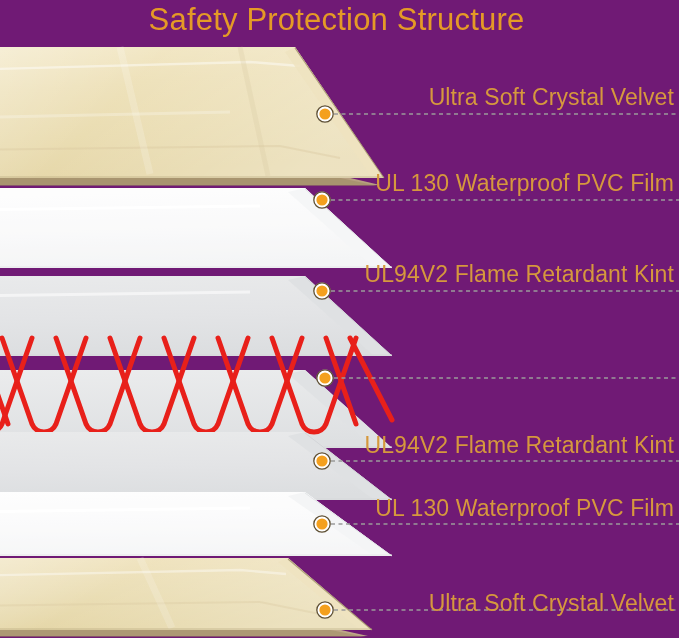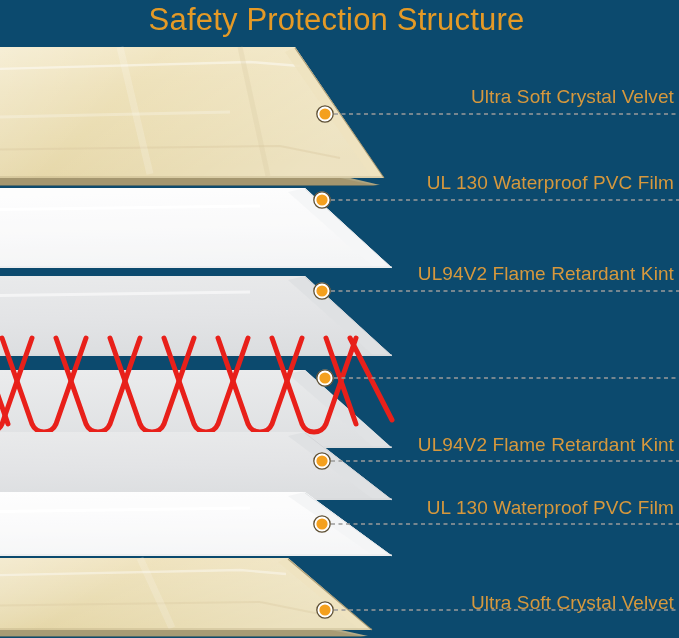--- a/index.html
+++ b/index.html
@@ -6,21 +6,21 @@
   * { margin:0; padding:0; box-sizing:border-box; }
   html, body {
     width:679px; height:638px;
     background:#ffffff;
     font-family:"Liberation Sans", sans-serif;
     overflow:hidden;
   }
   #stage {
     position:relative;
     width:679px; height:638px;
-    background:#0c4a6e;
+    background:#701a75;
   }
   #diagram {
     position:absolute;
     left:0; top:0;
     width:679px; height:638px;
   }
   
   .title {
     position:absolute;
     left:0; top:0;
@@ -31,21 +31,21 @@
     font-weight:400;
     letter-spacing:0.2px;
     color:#E59A26;
     line-height:40px;
     white-space:nowrap;
   }
   
   .label {
     position:absolute;
     right:5px;
-    font-size:19px;
+    font-size:23px;
     font-weight:400;
     color:#D6983D;
     line-height:22px;
     white-space:nowrap;
     text-align:right;
     letter-spacing:0.1px;
   }
 </style>
 </head>
 <body>

